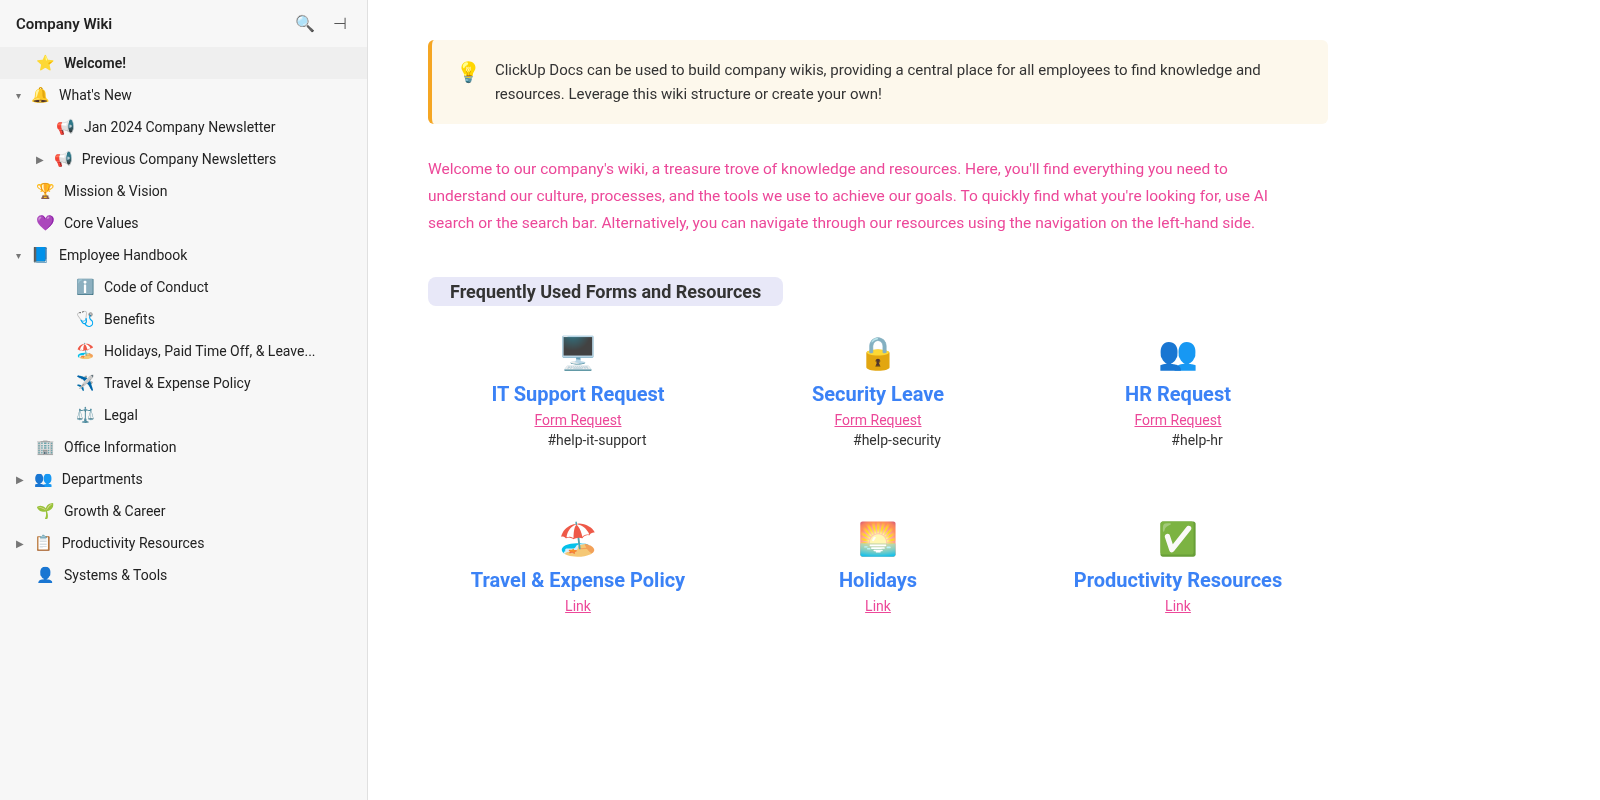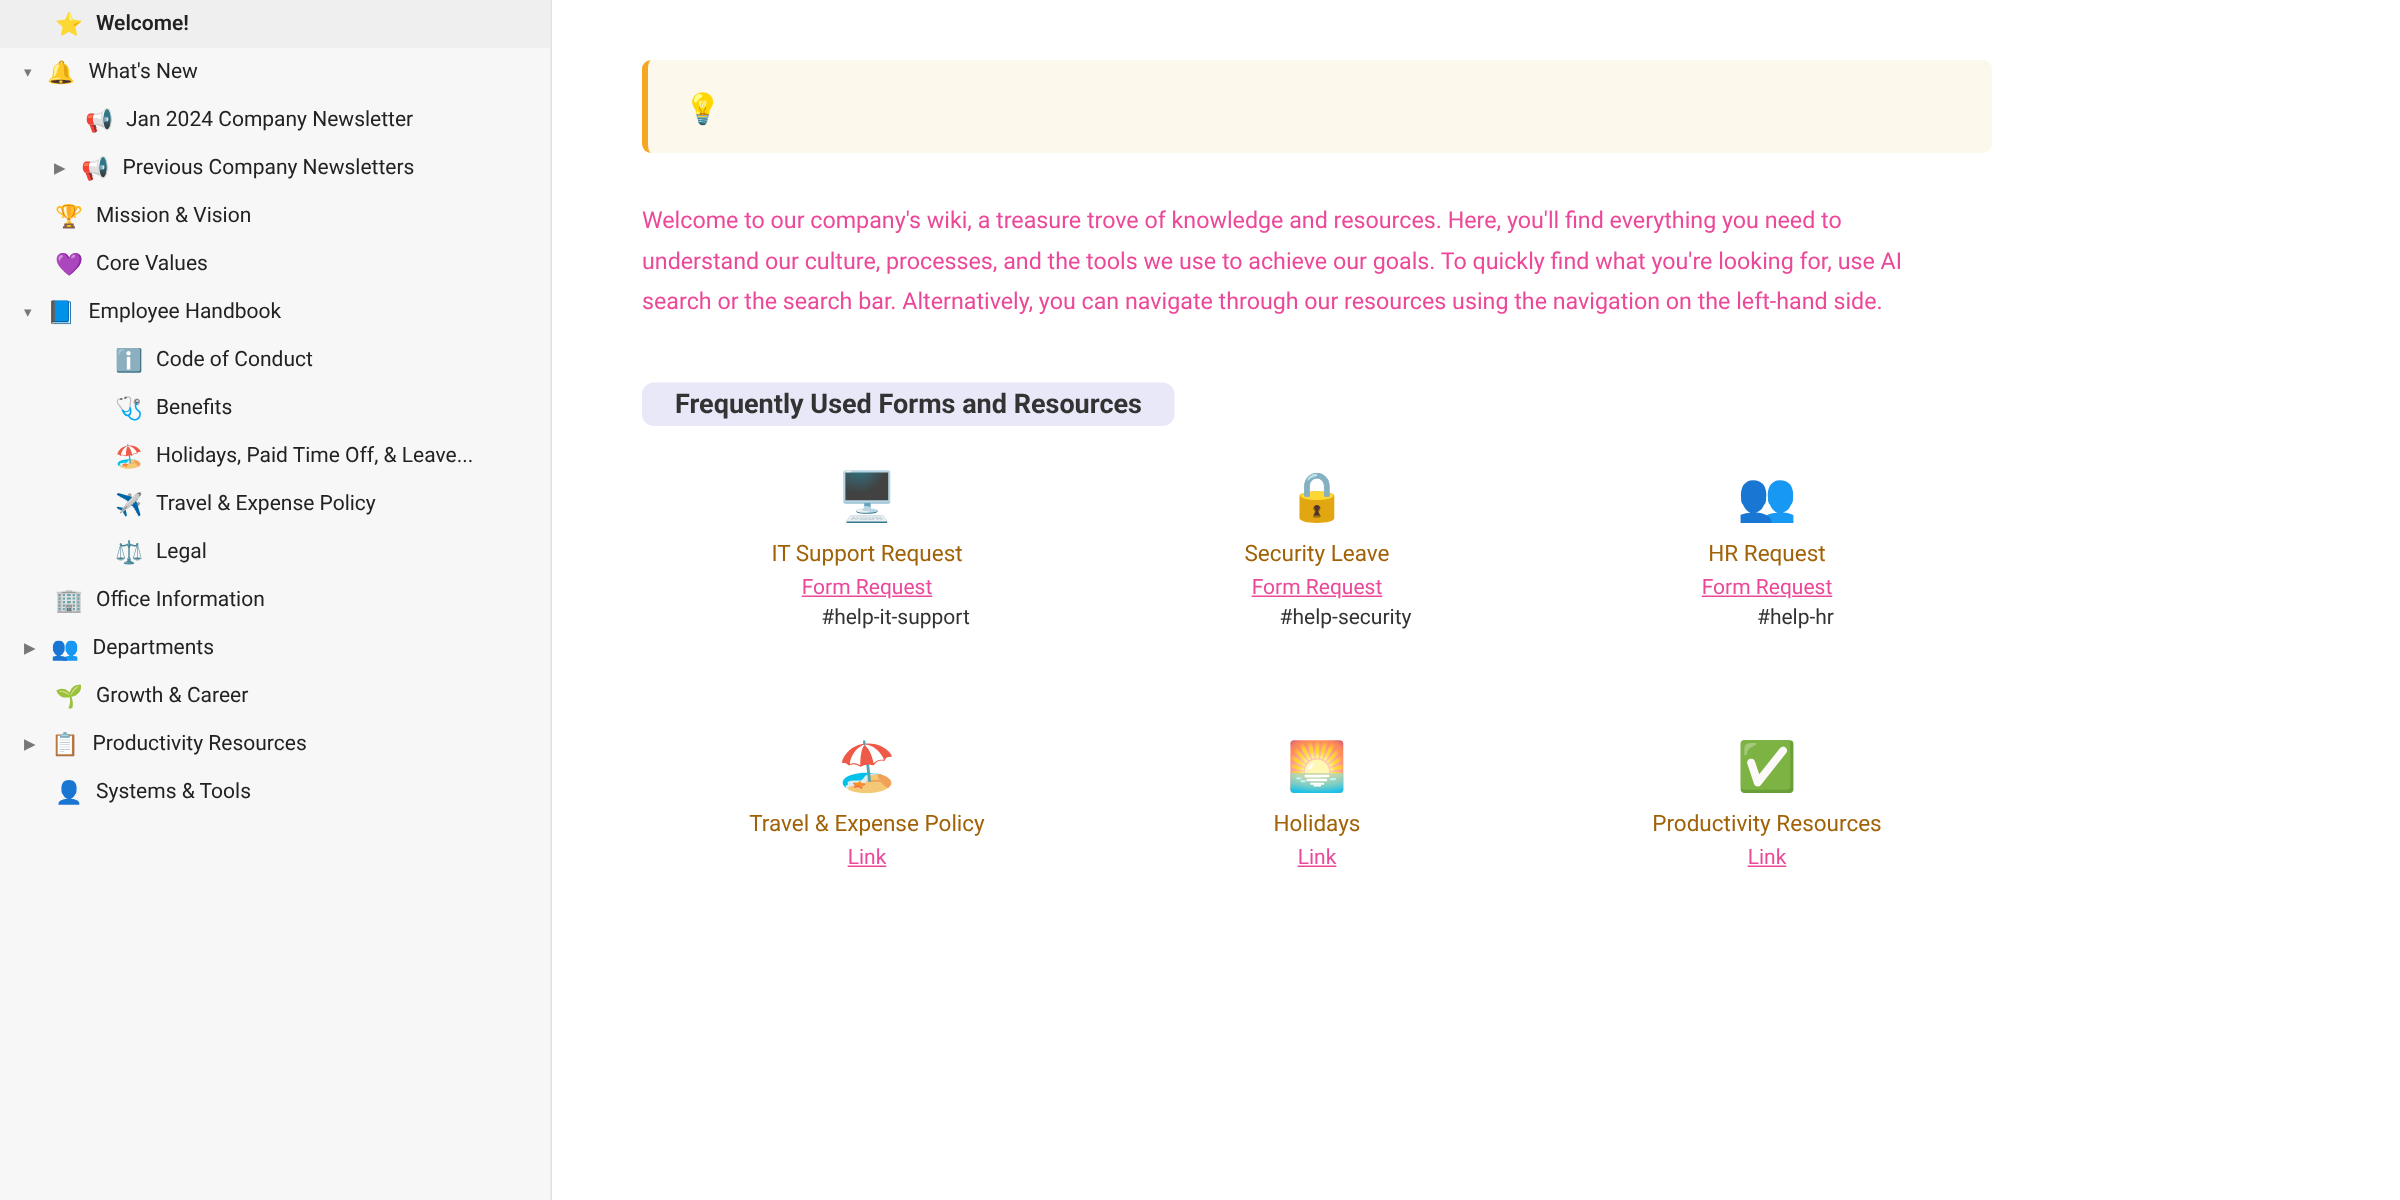--- a/index.html
+++ b/index.html
@@ -154,44 +154,51 @@
       text-align: center;
       padding: 16px 12px;
     }
 
     .resource-card .card-icon {
       font-size: 32px;
       margin-bottom: 10px;
     }
 
     .resource-card .card-title {
-      font-weight: 400;
-      font-size: 15px;
+      font-weight: 700;
+      font-size: 20px;
       margin-bottom: 6px;
-      color: #a16207;
+      color: #3b82f6;
     }
 
     .resource-card .card-link {
       color: #ec4899;
       text-decoration: underline;
       font-size: 14px;
       cursor: pointer;
       margin-bottom: 4px;
     }
 
     .resource-card .card-tag {
       font-size: 14px;
       color: #333;
       margin-left: 38px;
     }
   </style>
 </head>
 <body>
 
 <div id="sidebar">
+  <div id="sidebar-header">
+    <span>Company Wiki</span>
+    <div id="sidebar-header-icons">
+      <button class="sidebar-icon-btn">🔍</button>
+      <button class="sidebar-icon-btn">⊣</button>
+    </div>
+  </div>
 
   <div id="nav-list">
 
   <div class="nav-item active">
         <span style="min-width: 12px;"></span>
         <span class="item-icon">⭐</span>
         <span class="item-label">Welcome!</span>
       </div>
       <div class="nav-item">
         <span class="chevron">▾</span>
@@ -274,20 +281,21 @@
         <span class="item-label">Systems &amp; Tools</span>
       </div>
     </div>
 
 </div>
 
 <div id="main">
 
   <div class="callout-box">
     <span class="callout-icon">💡</span>
+    <span class="callout-text">ClickUp Docs can be used to build company wikis, providing a central place for all employees to find knowledge and resources. Leverage this wiki structure or create your own!</span>
   </div>
 
   <p class="intro-text">Welcome to our company's wiki, a treasure trove of knowledge and resources. Here, you'll find everything you need to understand our culture, processes, and the tools we use to achieve our goals. To quickly find what you're looking for, use AI search or the search bar. Alternatively, you can navigate through our resources using the navigation on the left-hand side.</p>
 
   <div>
     <span class="section-heading">Frequently Used Forms and Resources</span>
   </div>
 
   <div class="resources-grid" id="cards-row1">
 

